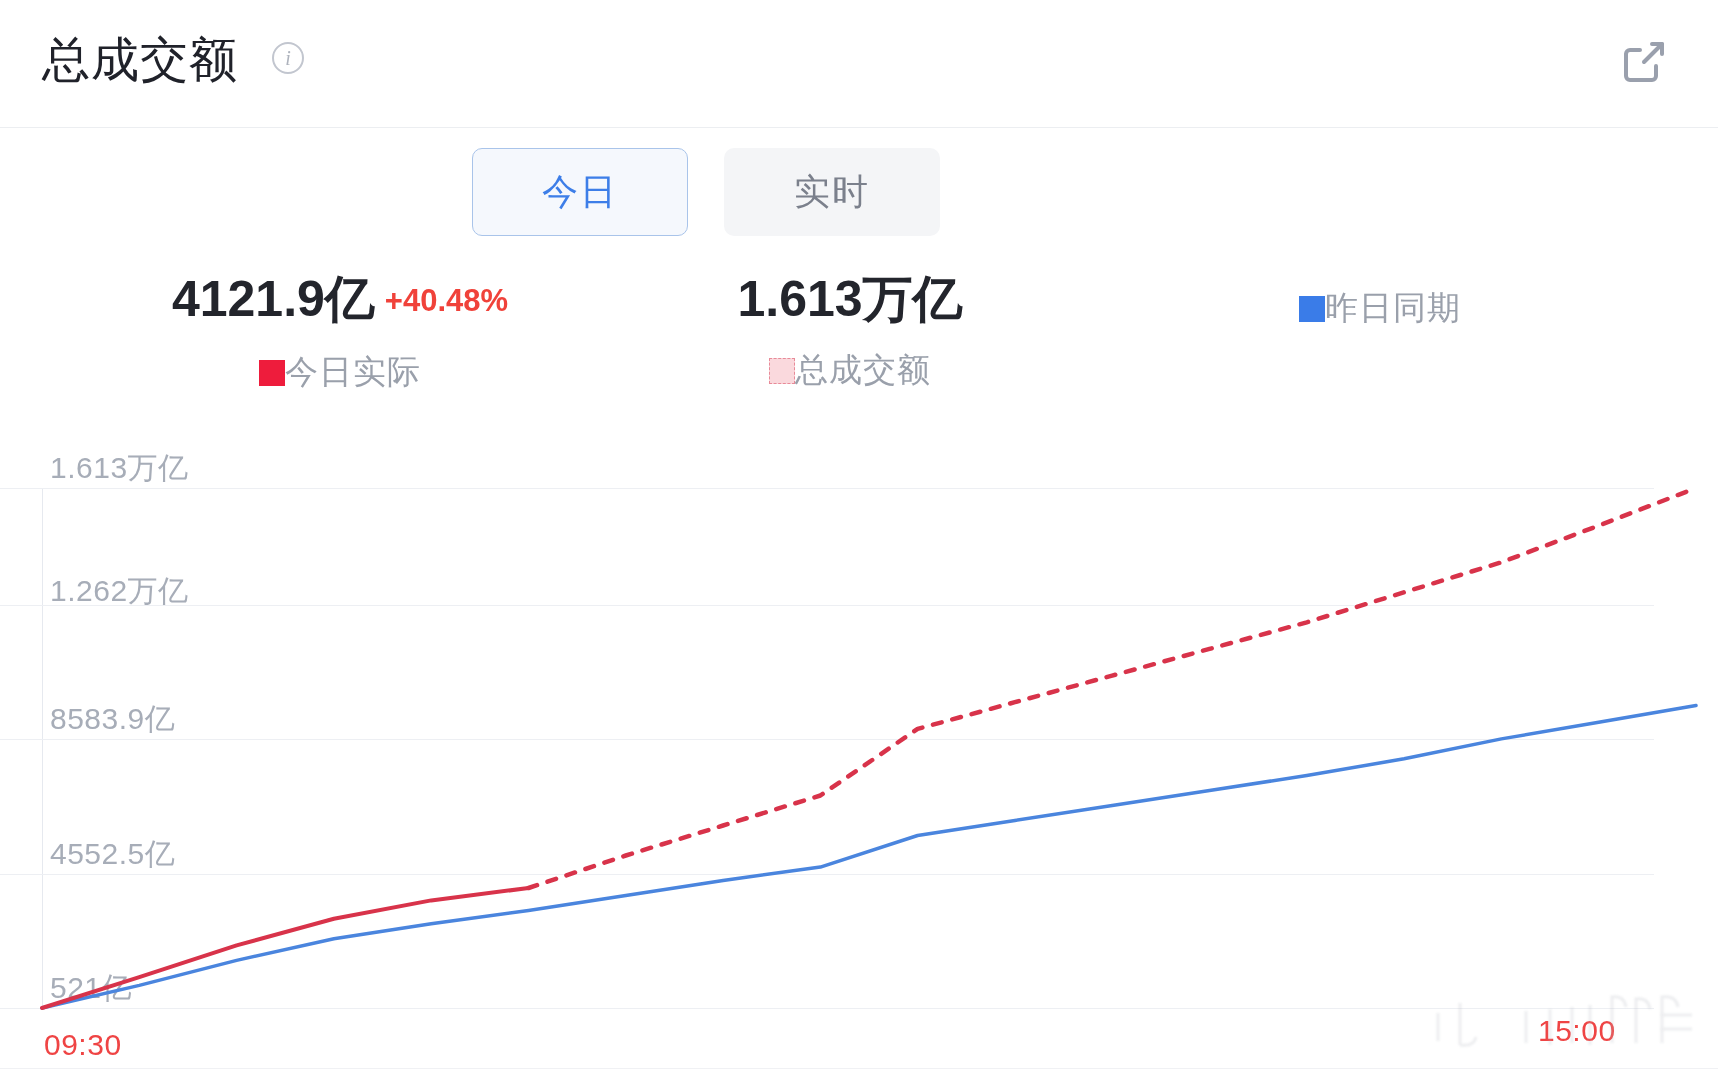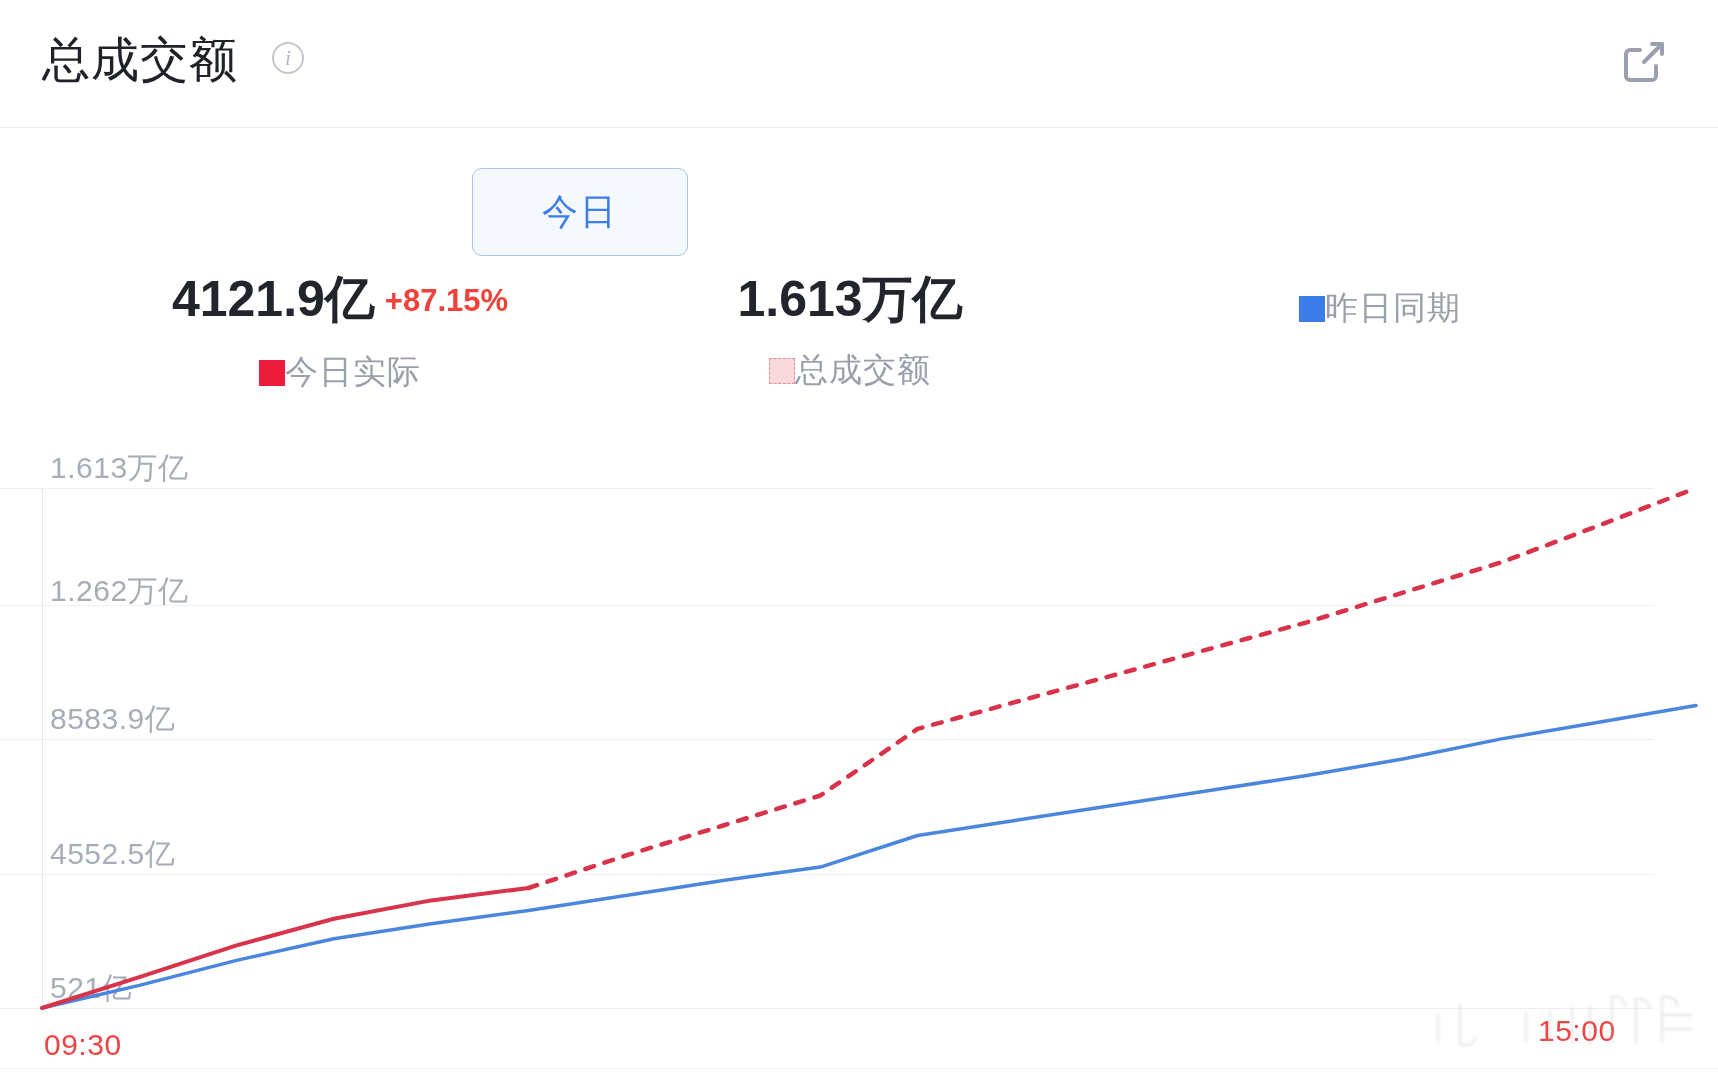--- a/index.html
+++ b/index.html
@@ -71,21 +71,20 @@
     border-radius: 10px;
     background: #f4f5f7;
     border: 1px solid transparent;
     display: flex;
     align-items: center;
     justify-content: center;
     font-size: 36px;
     color: #7b808c;
     letter-spacing: 2px;
     cursor: pointer;
-    margin-top: 20px;
   }
   .tab.active {
     background: #f5f8fd;
     border: 1px solid #a9c4ea;
     color: #3d7ee8;
   }
 
   
   .stats {
     position: absolute;
@@ -212,27 +211,30 @@
         <path d="M44 8 L26 26" stroke="#9aa0ad" stroke-width="4" stroke-linecap="round"></path>
         <path d="M38 30 V40 A4 4 0 0 1 34 44 H12 A4 4 0 0 1 8 40 V18 A4 4 0 0 1 12 14 H22" stroke="#9aa0ad" stroke-width="4" stroke-linecap="round" stroke-linejoin="round"></path>
       </svg>
     </div>
   </div>
 
   <div class="tabs">
     <div class="tab active">
       <span>今日</span>
     </div>
+    <div class="tab">
+      <span>实时</span>
+    </div>
   </div>
 
   <div class="stats">
 
     <div class="stat stat-0">
       <div class="stat-value">
-        <span>4121.9亿</span><span class="stat-change">+87.15%</span>
+        <span>4121.9亿</span><span class="stat-change">+40.48%</span>
       </div>
       <div class="stat-legend">
         <span class="swatch swatch-actual"></span>
         <span>今日实际</span>
       </div>
     </div>
 
     <div class="stat stat-1">
       <div class="stat-value">
         <span>1.613万亿</span>

